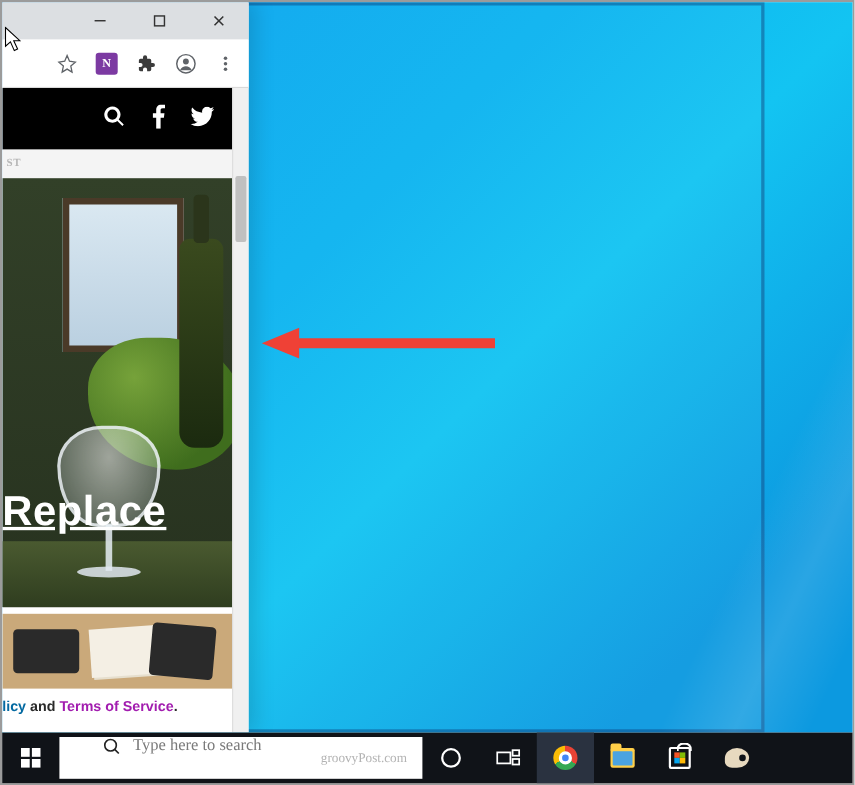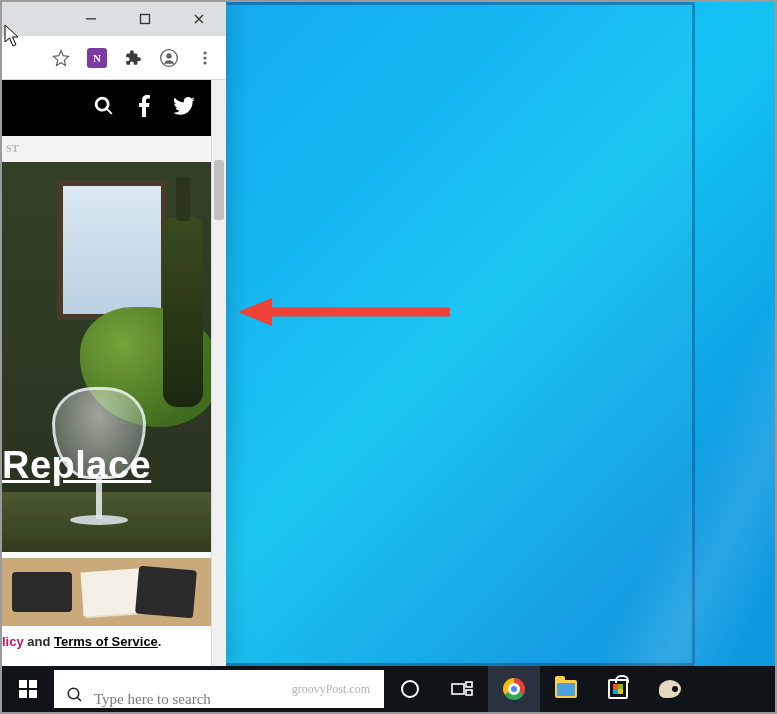--- a/index.html
+++ b/index.html
@@ -177,40 +177,40 @@
     }
     .promo::before{left:10px; top:14px; width:60px; height:40px; border-radius:4px;}
     .promo::after{right:16px; top:10px; width:58px; height:48px; border-radius:4px; transform:rotate(5deg);}
     .promo .papers{
       position:absolute; left:80px; top:12px; width:70px; height:44px;
       background:#f4efe4; transform:rotate(-4deg); box-shadow:2px 2px 0 #e6dfce;
     }
     .legal{
       padding:8px 4px 0 0; font:700 13px/1.3 Arial,sans-serif; color:#2a2a2a;
     }
-    .legal .policy{color:#be185d}
-    .legal .tos{color:#000000; text-decoration:underline;}
+    .legal .policy{color:#0369a1}
+    .legal .tos{color:#a21caf; }
 
     
     .arrow{
       position:absolute; top:295px; left:236px; width:214px; height:30px;
       pointer-events:none;
     }
 
     
     .taskbar{
       position:absolute; left:0; right:0; bottom:0; height:46px;
       background:#101318; display:flex; align-items:stretch; color:#fff;
     }
     .start{
       width:52px; display:flex; align-items:center; justify-content:center;
     }
     .search{
-      width:330px; margin:4px 0; background:#ffffff; display:flex; align-items:flex-end;
-      color:#6e6e6e; position:relative;
+      width:330px; margin:4px 0; background:#ffffff; display:flex; align-items:flex-start;
+      color:#6e6e6e; position:relative;padding-left:27px;
     }
     .search .mag{margin:0 10px 0 12px; color:#333}
     .search .txt{font:400 15px "Segoe UI"; color:#7a7a7a}
     .search .hint{
       position:absolute; right:14px; top:50%; transform:translateY(-50%);
       font:400 12px "Segoe UI"; color:#b3b3b3;
     }
     .tb-items{display:flex; align-items:stretch;}
     .tb-item{
       width:52px; display:flex; align-items:center; justify-content:center;

